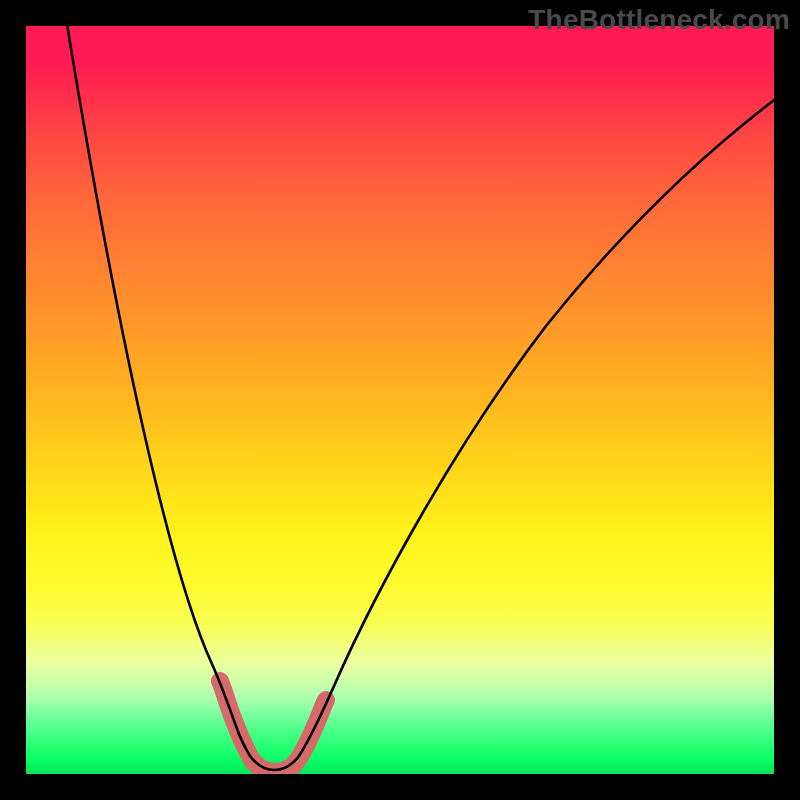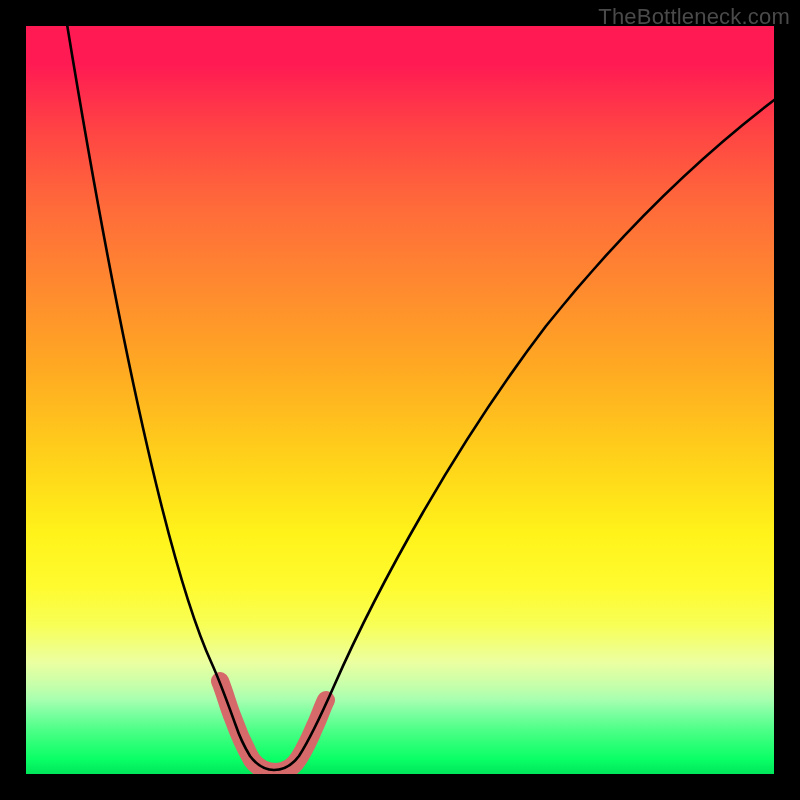--- a/index.html
+++ b/index.html
@@ -44,22 +44,22 @@
   }
   .svg-layer {
     position: absolute;
     inset: 0;
   }
   .watermark {
     position: absolute;
     top: 4px;
     right: 10px;
     color: #4a4a4a;
-    font-size: 22px;
-    font-weight: 400;
+    font-size: 28px;
+    font-weight: 700;
     letter-spacing: 0.2px;
   }
 </style>
 </head>
 <body>
 
 <div class="frame">
   <div class="gradient"></div>
   <svg class="svg-layer" viewBox="0 0 748 748" preserveAspectRatio="none">
     <path fill="none" stroke-linecap="round" stroke-linejoin="round" d="M 194 655 C 199 667, 202 680, 207 692 C 212 706, 218 720, 226 734 C 232 742, 241 746, 250 746 C 259 746, 267 742, 273 732 C 278 724, 284 712, 289 700 C 293 692, 296 682, 300 674" stroke="#d66a6a" stroke-width="18"></path>

